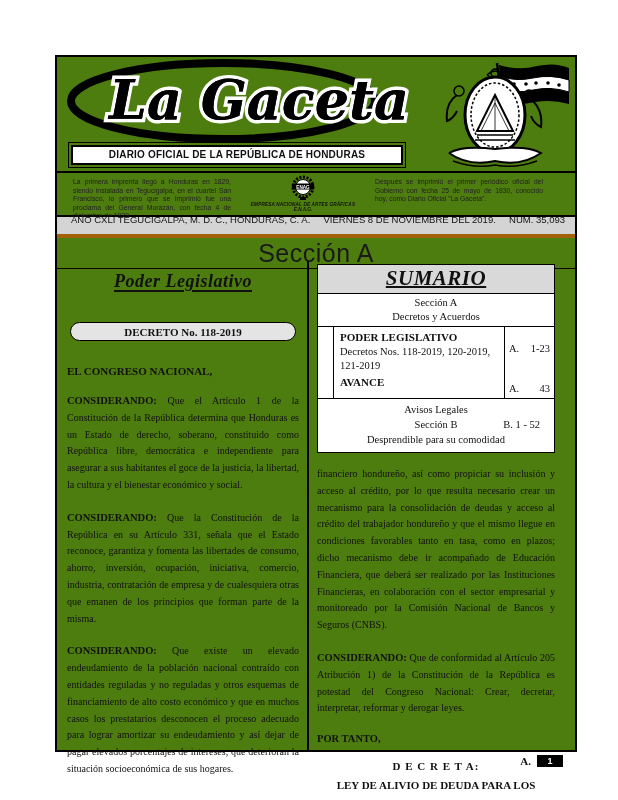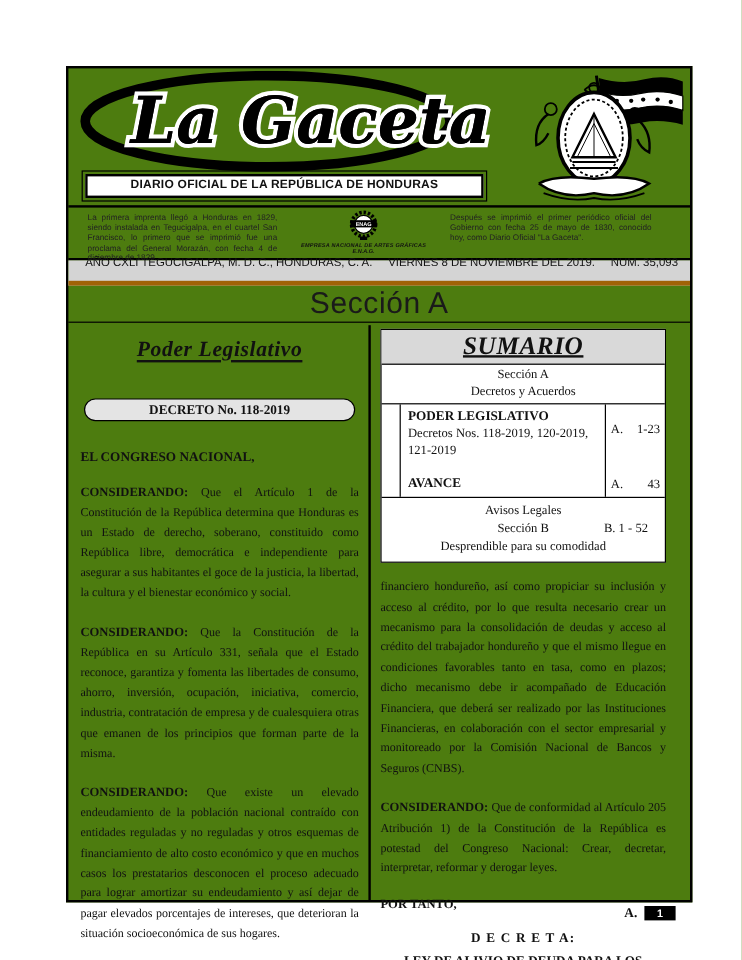--- a/index.html
+++ b/index.html
@@ -30,21 +30,21 @@
   
   .date-bar { position:relative; height:21px; background:#d4d4d4; border-bottom:4px solid #a16207;
     font-family:"Liberation Sans", sans-serif; font-weight:normal; font-size:9.5px;
     display:flex; align-items:center; justify-content:space-between; padding:0 10px 12px 14px; }
 
   
   .section-a { height:31px; border-bottom:1.5px solid #000; display:flex; align-items:center; justify-content:center;
     font-family:"Liberation Sans", sans-serif; font-size:25px; color:#1a1a1a; letter-spacing:.5px; }
 
   
-  .columns { position:absolute; left:0; top:214px; bottom:0; width:100%; }
+  .columns { position:absolute; left:0; top:204px; bottom:0; width:100%; }
   .col-divider { position:absolute; left:250px; top:0; bottom:0; width:1.5px; background:#000; }
   .col-left  { position:absolute; left:10px;  top:0; width:232px; }
   .col-right { position:absolute; left:260px; top:0; width:238px; }
 
   .poder { text-align:center; font-weight:bold; font-style:italic; font-size:18px; margin-top:10px;
     text-decoration:underline; text-decoration-thickness:2px; text-underline-offset:3px; letter-spacing:.5px; }
   .decree-pill { margin:30px auto 0; width:226px; border:1.5px solid #000; border-radius:11px; background:#e4e4e4;
     font-weight:bold; font-size:11px; text-align:center; padding:2.5px 0; }
   .congreso { font-weight:bold; font-size:11px; margin-top:24px; }
 
@@ -54,21 +54,21 @@
   
   .sumario { border:1.5px solid #000; margin-top:3px; background:#fff; }
   .sumario-title { background:#d9d9d9; border-bottom:1.5px solid #000; text-align:center; padding:1px 0 2px; }
   .sumario-title span { font-weight:bold; font-style:italic; font-size:21px; letter-spacing:.5px;
     text-decoration:underline; text-decoration-thickness:2px; }
   .sumario-seca { border-bottom:1.5px solid #000; text-align:center; font-size:10.5px; line-height:14px; padding:2px 0; }
   .sumario-entries { display:flex; border-bottom:1.5px solid #000; min-height:72px; }
   .sumario-gutter { width:16px; border-right:1.5px solid #000; }
   .sumario-main { flex:1; padding:3px 6px 4px; font-size:10.5px; line-height:14.5px; }
   .sumario-main .entry-title { font-weight:bold; font-size:11px; }
-  .sumario-main .avance { font-weight:bold; font-size:11px; margin-top:12px; }
+  .sumario-main .avance { font-weight:bold; font-size:11px; margin-top:1px; }
   .sumario-pages { width:50px; border-left:1.5px solid #000; padding:16px 4px 4px; font-size:10.5px;
     display:flex; flex-direction:column; justify-content:space-between; }
   .pageref { display:flex; justify-content:space-between; }
   .sumario-secb { position:relative; text-align:center; font-size:10.5px; line-height:15px; padding:3px 0 5px; }
   .secb-range { position:absolute; right:14px; top:18px; }
 
   .cont-par { font-size:10px; line-height:16.8px; text-align:justify; margin-top:0; }
   .portanto { font-weight:bold; font-size:10.5px; margin-top:16px; }
   .decreta { font-weight:bold; font-size:11px; text-align:center; margin-top:16px; letter-spacing:1px; }
   .ley { font-weight:bold; font-size:11px; text-align:center; margin-top:5px; line-height:17px; }

